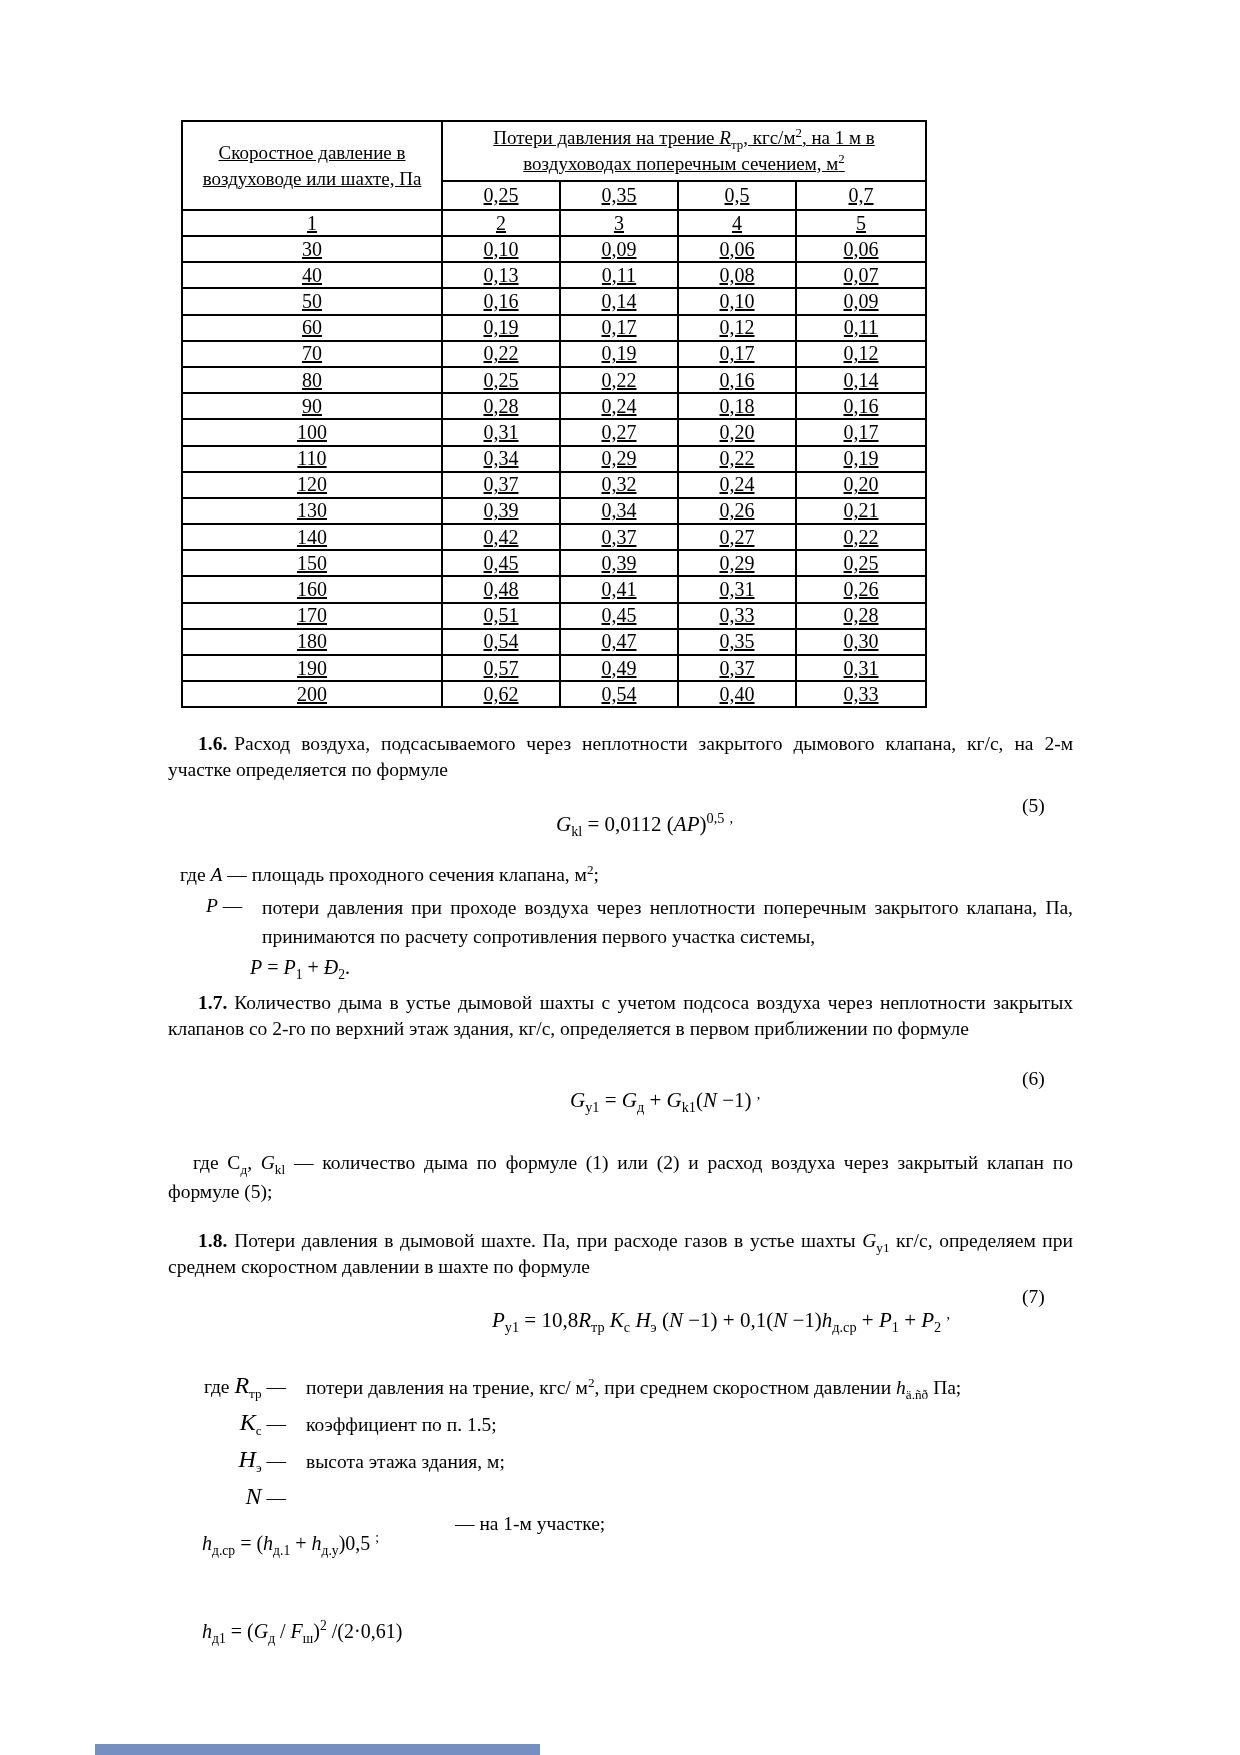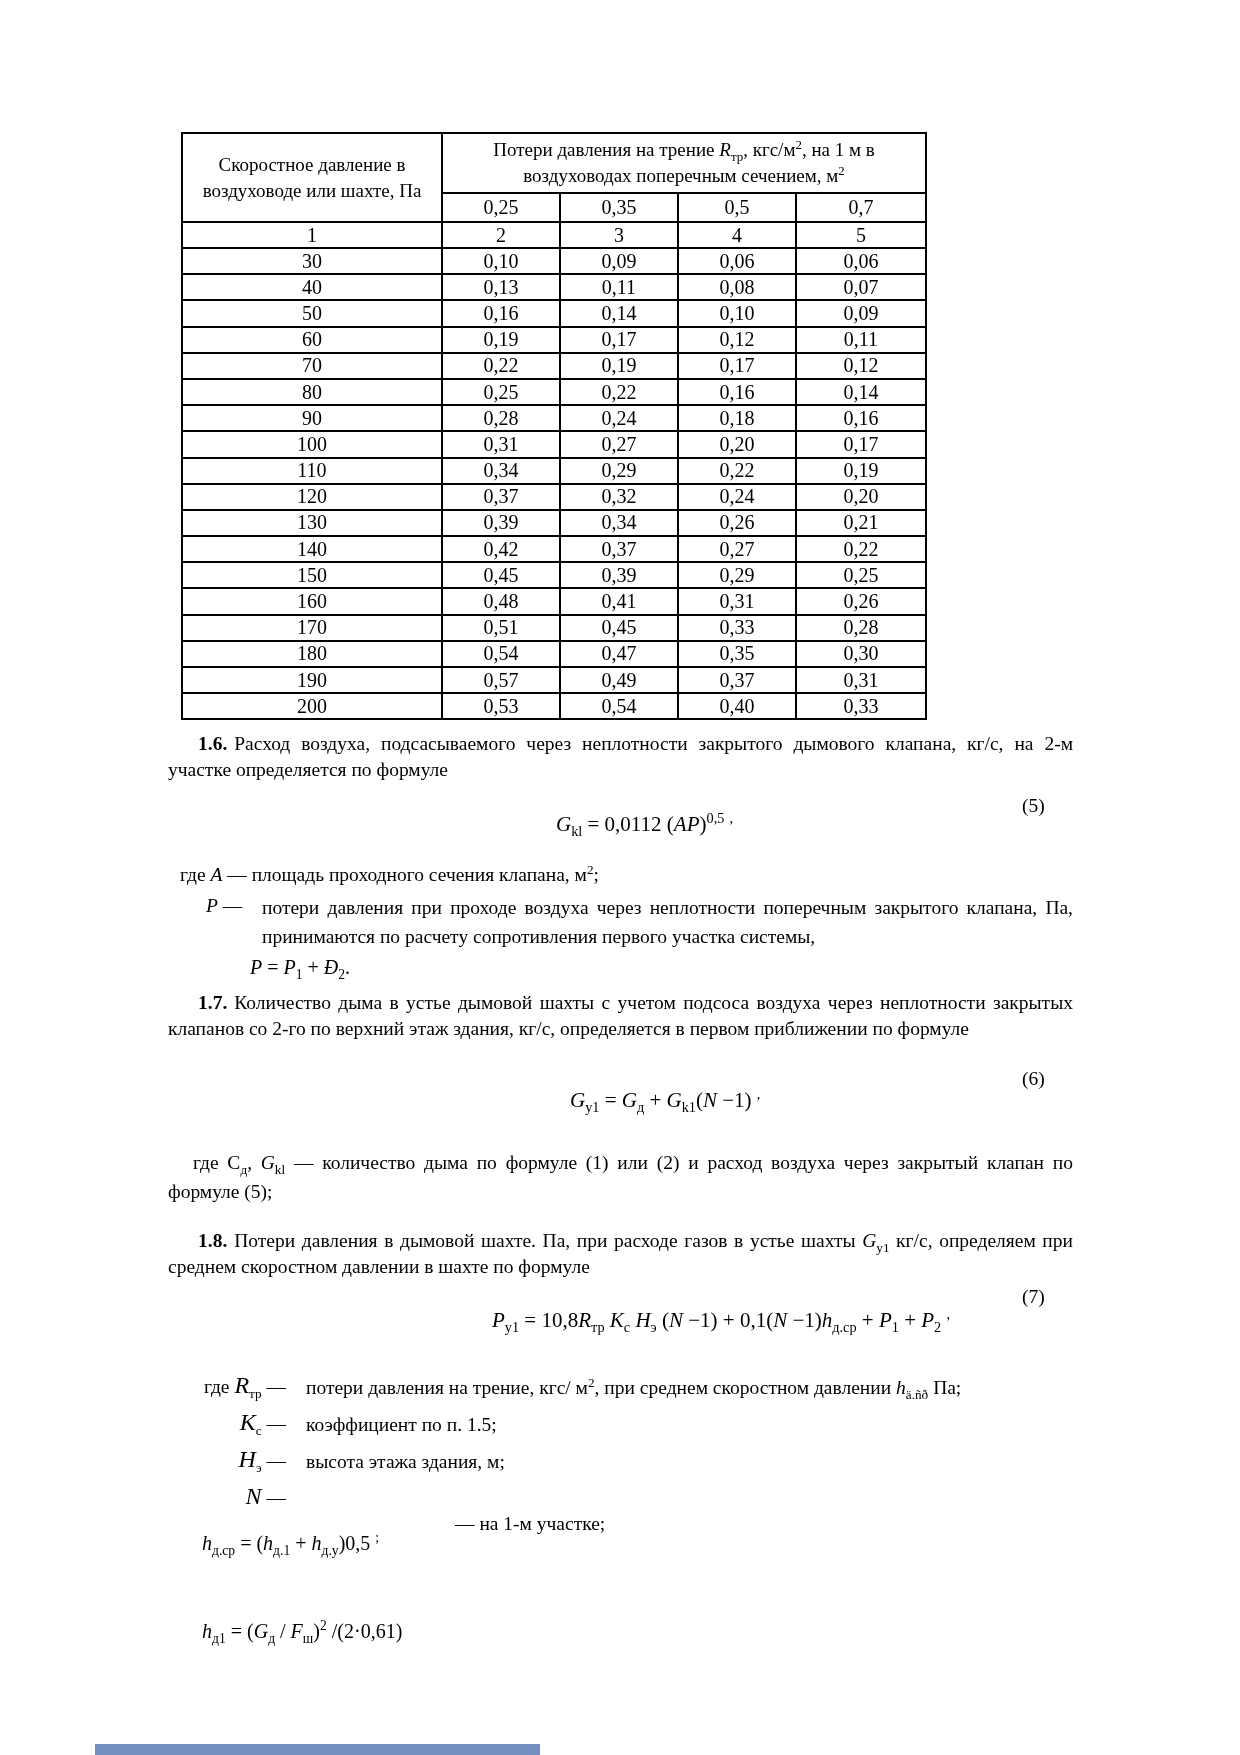--- a/index.html
+++ b/index.html
@@ -1,20 +1,20 @@
 <!DOCTYPE html>
 <html><head>
 <meta charset="utf-8">
 <style>
   html,body{margin:0;padding:0;background:#fff;}
   .page{position:relative;width:1240px;height:1755px;background:#ffffff;overflow:hidden;
         font-family:"Liberation Serif","DejaVu Serif",serif;color:#000;}
 
   
-  .tblwrap{position:absolute;left:181px;top:132px;}
+  .tblwrap{position:absolute;left:181px;top:120px;text-decoration:underline;}
   table{border-collapse:collapse;table-layout:fixed;width:744px;}
   th,td{border:2px solid #000;text-align:center;vertical-align:middle;
         font-weight:normal;padding:0 2px;overflow:hidden;}
   tr.hrow1 th{height:58px;font-size:19px;line-height:1.35;}
   tr.hrow2 th{height:27px;font-size:20px;}
   tr.numrow td{height:24px;font-size:20px;}
   tbody td{height:24.2px;font-size:20px;}
   sup,sub{font-size:68%;line-height:0;}
 
   
@@ -192,21 +192,21 @@
           </tr>
           <tr>
             <td>190</td>
             <td>0,57</td>
             <td>0,49</td>
             <td>0,37</td>
             <td>0,31</td>
           </tr>
           <tr>
             <td>200</td>
-            <td>0,53</td>
+            <td>0,62</td>
             <td>0,54</td>
             <td>0,40</td>
             <td>0,33</td>
           </tr>
         </tbody>
     </table>
   </div>
 
   <p class="para" style="top:731px;"><b class="pnum">1.6.</b><span>Расход воздуха, подсасываемого через неплотности закрытого дымового клапана, кг/с, на 2-м участке определяется по формуле</span></p>
 

